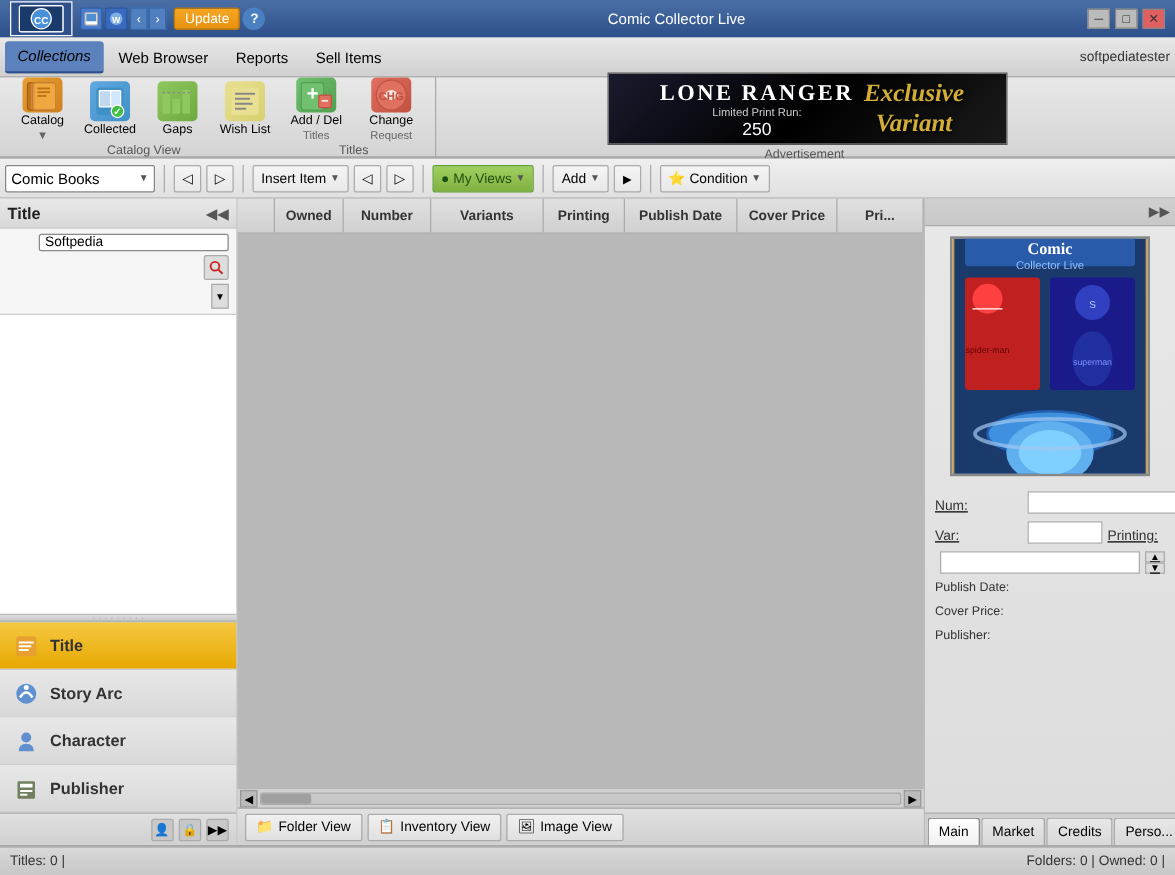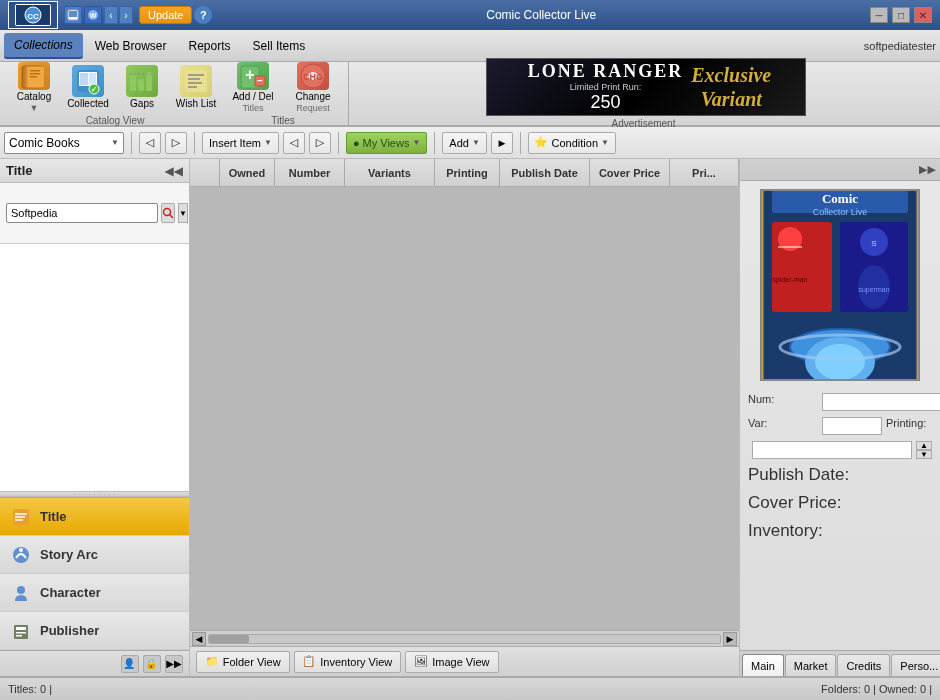--- a/index.html
+++ b/index.html
@@ -141,24 +141,25 @@
     }
     #left-panel-header {
       background: linear-gradient(to bottom, #e8e8e8, #d8d8d8);
       padding: 4px 6px;
       display: flex; align-items: center; justify-content: space-between;
       border-bottom: 1px solid #bbb;
     }
     #left-panel-header-title { font-size: 13px; font-weight: bold; color: #222; }
     .panel-collapse-btn { font-size: 12px; color: #555; cursor: pointer; }
     #search-row {
-      padding: 20px 6px;
+      padding: 4px 6px;
       display: flex; align-items: flex-end; gap: 3px;
       border-bottom: 1px solid #ccc;
       background: #f5f5f5;
+      flex-direction: column;
     }
     #search-input {
       flex: 1; height: 20px; border: 1px solid #888; padding: 0 4px; font-size: 11px; border-radius: 2px;
     }
     .search-icon-btn { width: 20px; height: 20px; background: #ddd; border: 1px solid #aaa; cursor: pointer; display: flex; align-items: center; justify-content: center; border-radius: 2px; }
     .search-drop-btn { width: 14px; height: 20px; background: #ddd; border: 1px solid #aaa; cursor: pointer; display: flex; align-items: center; justify-content: center; font-size: 8px; }
     #title-list { flex: 1; overflow-y: auto; background: #fff; }
 
     
     #nav-items { border-top: 1px solid #aaa; }
@@ -232,26 +233,26 @@
       border-bottom: 1px solid #aaa; display: flex; align-items: center; justify-content: flex-end; padding: 0 4px;
     }
     .expand-btn { font-size: 11px; color: #555; cursor: pointer; }
     #cover-image {
       margin: 8px auto; width: 160px; height: 192px;
       background: white; border: 2px solid #888; display: flex; align-items: center; justify-content: center;
       flex-shrink: 0; overflow: hidden;
     }
     .cover-svg { width: 156px; height: 216px; }
     #detail-fields { padding: 4px 8px; flex: 1; }
-    .field-row { display: flex; align-items: flex-start; margin-bottom: 6px; gap: 4px; }
+    .field-row { display: flex; align-items: flex-end; margin-bottom: 6px; gap: 4px; text-decoration: underline; }
     .field-label { font-size: 11px; color: #333; min-width: 70px; }
     .field-value { flex: 1; height: 18px; border: 1px solid #aaa; background: white; font-size: 11px; padding: 0 3px; }
     .field-value-sm { width: 60px; height: 18px; border: 1px solid #aaa; background: white; font-size: 11px; padding: 0 3px; }
     .field-multirow { display: flex; flex-direction: column; margin-bottom: 6px; }
-    .field-multirow-label { font-size: 17px; color: #333; margin-bottom: 2px; }
+    .field-multirow-label { font-size: 10px; color: #333; margin-bottom: 2px; }
     .spin-btns { display: flex; flex-direction: column; }
     .spin-btn { width: 16px; height: 9px; background: #ddd; border: 1px solid #aaa; cursor: pointer; display: flex; align-items: center; justify-content: center; font-size: 8px; line-height: 1; }
 
     
     #detail-tabs {
       height: 26px; background: linear-gradient(to bottom, #d0d0d0, #c8c8c8);
       border-top: 1px solid #aaa; display: flex; align-items: flex-end; padding: 0 2px; gap: 1px;
     }
     .detail-tab {
       height: 22px; padding: 0 8px; border: 1px solid #aaa; border-bottom: none;
@@ -426,21 +427,21 @@
     <div class="toolbar-section-label">Titles</div>
   </div>
 
   <div class="toolbar-section" style="border-right:none;flex:1;">
     <div id="ad-banner">
       <div id="ad-inner">
         <div class="ad-text-left">
           <div class="ad-title" style="font-size:18px;color:white;letter-spacing:2px;">LONE RANGER</div>
           <div class="ad-subtitle">
             <span>Limited Print Run:</span><br>
-            <span style="font-size:18px;color:white;">250</span>
+            <span style="font-size:14px;color:white;">250</span>
           </div>
         </div>
         <div class="ad-text-right">
           <div style="font-size:20px;font-style:italic;color:#d4af37;font-family:Liberation Serif, serif;">Exclusive</div>
           <div style="font-size:20px;font-style:italic;color:#d4af37;">Variant</div>
         </div>
       </div>
     </div>
     <div class="toolbar-section-label">Advertisement</div>
   </div>
@@ -637,21 +638,21 @@
           <div class="spin-btn">▼</div>
         </div>
       </div>
       <div class="field-multirow">
         <span class="field-multirow-label">Publish Date:</span>
       </div>
       <div class="field-multirow">
         <span class="field-multirow-label">Cover Price:</span>
       </div>
       <div class="field-multirow">
-        <span class="field-multirow-label">Inventory:</span>
+        <span class="field-multirow-label">Publisher:</span>
       </div>
     </div>
     <div id="detail-tabs">
       <div class="detail-tab active">Main</div>
       <div class="detail-tab">Market</div>
       <div class="detail-tab">Credits</div>
       <div class="detail-tab">Perso...</div>
 
     </div>
   </div>

